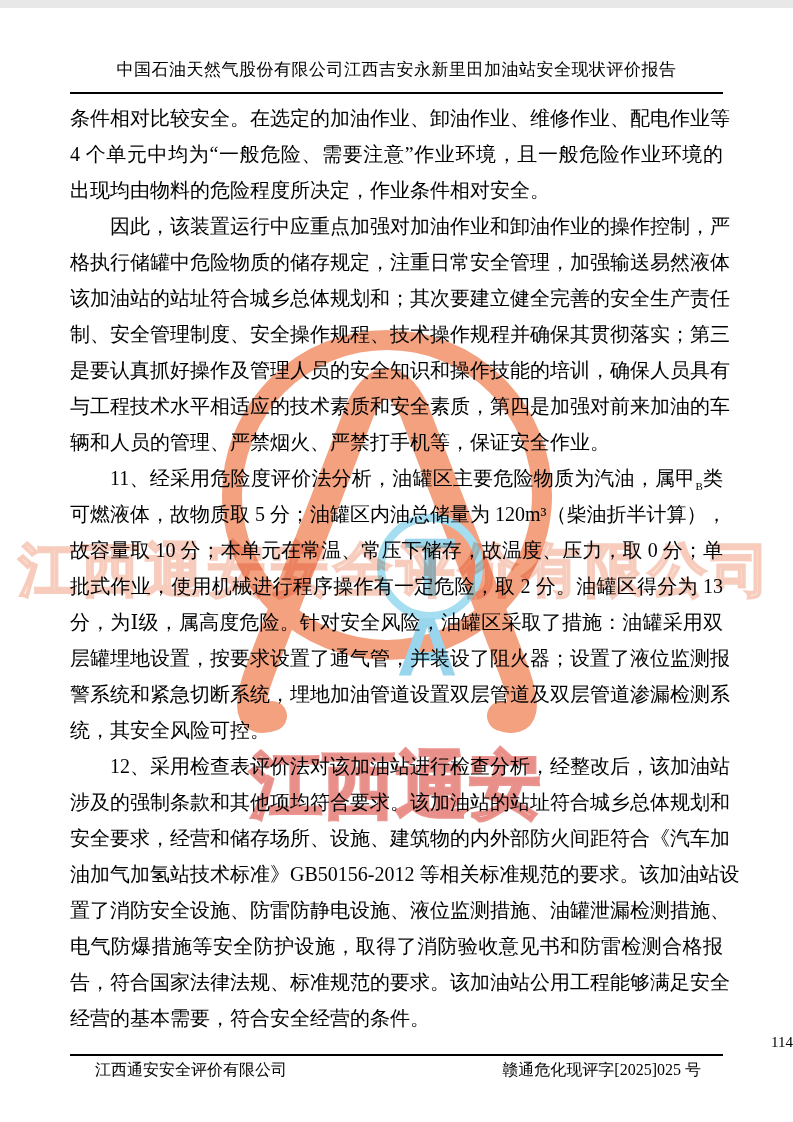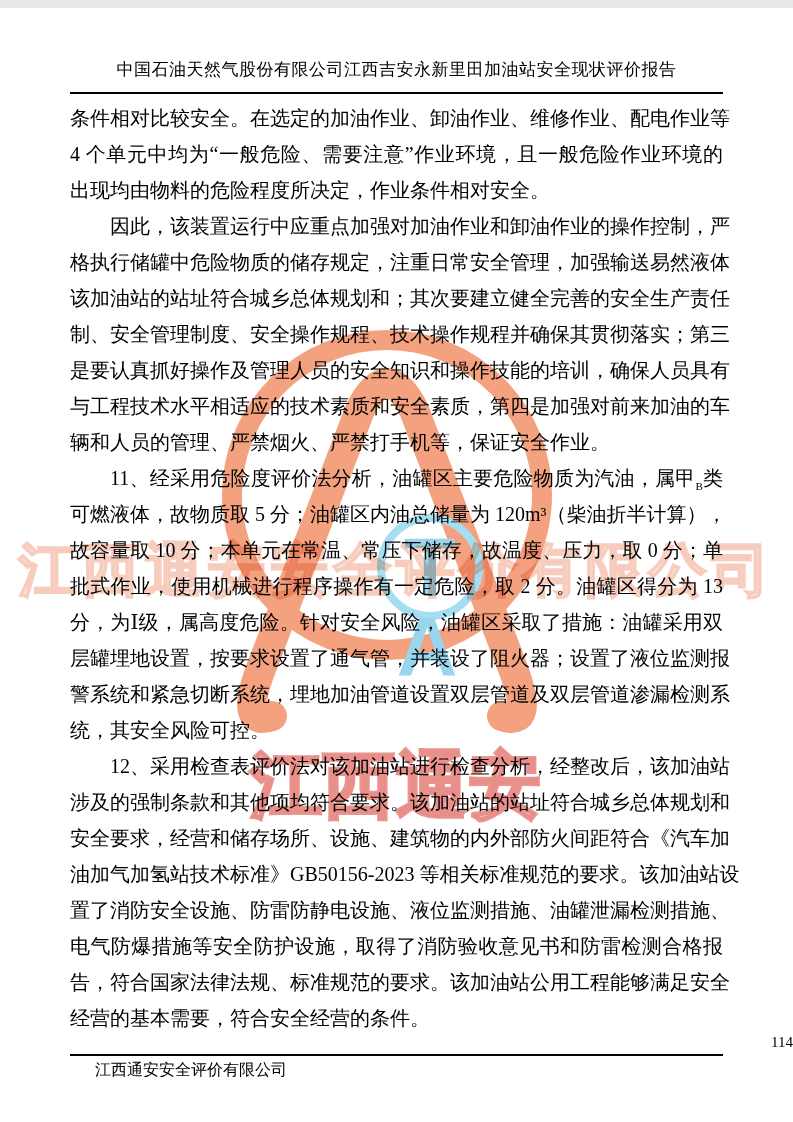--- a/index.html
+++ b/index.html
@@ -80,21 +80,21 @@
         <div class="line">批式作业，使用机械进行程序操作有一定危险，取 2 分。油罐区得分为 13</div>
         <div class="line">分，为Ⅰ级，属高度危险。针对安全风险，油罐区采取了措施：油罐采用双</div>
         <div class="line">层罐埋地设置，按要求设置了通气管，并装设了阻火器；设置了液位监测报</div>
         <div class="line">警系统和紧急切断系统，埋地加油管道设置双层管道及双层管道渗漏检测系</div>
         <div class="line last">统，其安全风险可控。</div>
       </div>
       <div>
         <div class="line indent">12、采用检查表评价法对该加油站进行检查分析，经整改后，该加油站</div>
         <div class="line">涉及的强制条款和其他项均符合要求。该加油站的站址符合城乡总体规划和</div>
         <div class="line">安全要求，经营和储存场所、设施、建筑物的内外部防火间距符合《汽车加</div>
-        <div class="line">油加气加氢站技术标准》GB50156-2023 等相关标准规范的要求。该加油站设</div>
+        <div class="line">油加气加氢站技术标准》GB50156-2012 等相关标准规范的要求。该加油站设</div>
         <div class="line">置了消防安全设施、防雷防静电设施、液位监测措施、油罐泄漏检测措施、</div>
         <div class="line">电气防爆措施等安全防护设施，取得了消防验收意见书和防雷检测合格报</div>
         <div class="line">告，符合国家法律法规、标准规范的要求。该加油站公用工程能够满足安全</div>
         <div class="line last">经营的基本需要，符合安全经营的条件。</div>
       </div>
     </div>
 
   <div class="wm wm-band">江西通安安全评价有限公司</div>
 
   <svg class="wm wm-logo" viewBox="0 0 370 410" xmlns="http://www.w3.org/2000/svg">
@@ -104,15 +104,16 @@
     <text x="220" y="272" font-size="84" font-weight="bold" text-anchor="middle" fill="#7FCBE9" font-family="Liberation Sans, DejaVu Sans, sans-serif">T</text>
     <text x="217" y="352" font-size="84" font-weight="bold" text-anchor="middle" fill="#7FCBE9" font-family="Liberation Sans, DejaVu Sans, sans-serif">A</text>
   </svg>
 
   <div class="wm wm-stamp">江西通安</div>
 
   <div class="page-num">114</div>
   <div class="footer-rule"></div>
   <div class="footer-row">
     <span class="footer-left">江西通安安全评价有限公司</span>
+    <span class="footer-right">赣通危化现评字[2025]025 号</span>
   </div>
 
 </div>
 
 </body></html>

